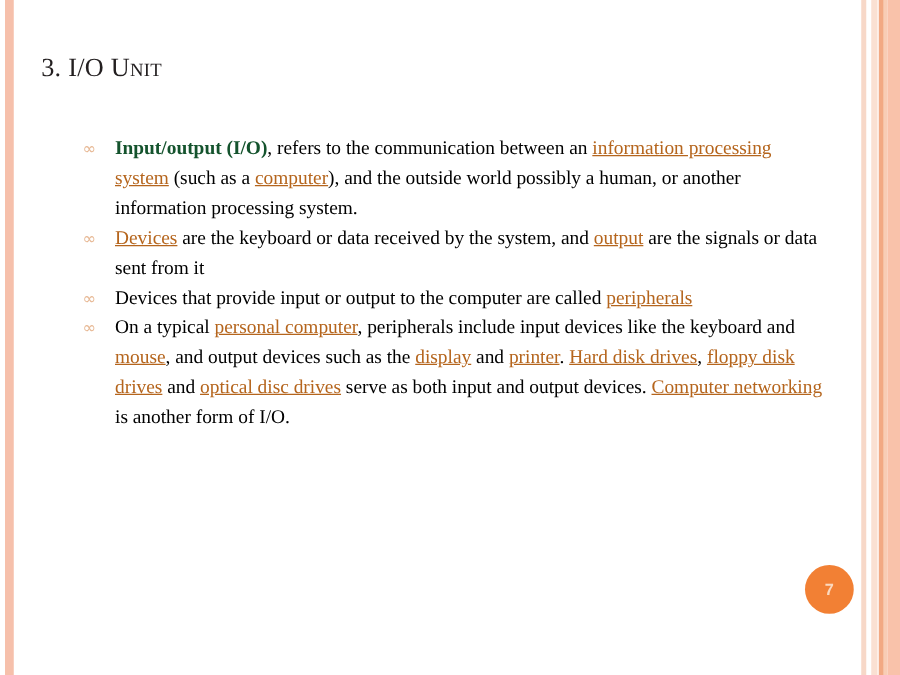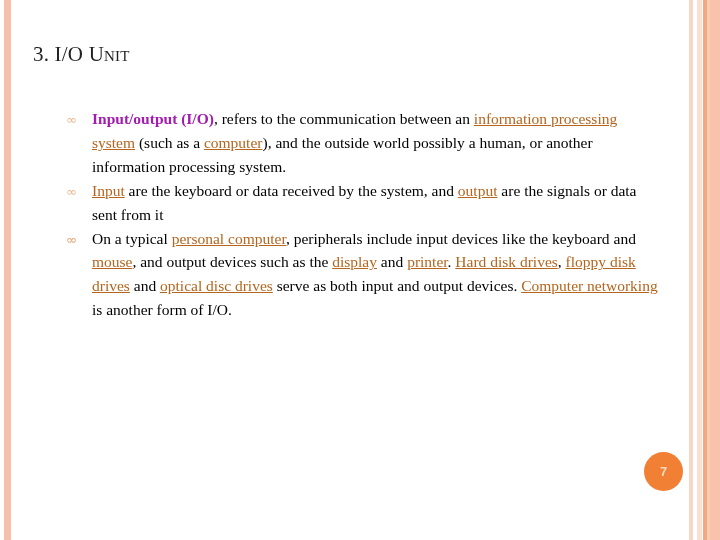--- a/index.html
+++ b/index.html
@@ -80,21 +80,21 @@
     font-family: "DejaVu Sans", sans-serif;
     user-select: none;
   }
   .bullet-text { display: inline; }
 
   .lnk {
     color: #b5651d;
     text-decoration: underline;
     text-underline-offset: 1px;
   }
-  .bold { font-weight: bold; color: #a21caf; }
+  .bold { font-weight: bold; color: #14532d; }
 
   
   #page-badge {
     position: absolute;
     left: 644px;
     top: 452px;
     width: 39px;
     height: 39px;
     border-radius: 50%;
     background: #f28034;
@@ -116,22 +116,22 @@
   <div class="stripe stripe-right-1"></div>
   <div class="stripe stripe-right-2"></div>
   <div class="stripe stripe-right-3"></div>
   <div class="stripe stripe-right-4"></div>
   <div class="stripe stripe-right-5"></div>
 
   <div id="title">3. I/O Unit</div>
 
   <ul id="body-list">
       <li class="bullet-item"><span class="bullet-mark">∞</span><span class="bullet-text"><span class="bold">Input/output (I/O)</span><span>, refers to the communication between an </span><a class="lnk" href="#">information processing system</a><span> (such as a </span><a class="lnk" href="#">computer</a><span>), and the outside world possibly a human, or another information processing system.</span></span></li>
-      <li class="bullet-item"><span class="bullet-mark">∞</span><span class="bullet-text"><a class="lnk" href="#">Input</a><span> are the keyboard or data received by the system, and </span><a class="lnk" href="#">output</a><span> are the signals or data sent from it</span></span></li>
-      <li class="bullet-item"><span class="bullet-mark">∞</span></li>
+      <li class="bullet-item"><span class="bullet-mark">∞</span><span class="bullet-text"><a class="lnk" href="#">Devices</a><span> are the keyboard or data received by the system, and </span><a class="lnk" href="#">output</a><span> are the signals or data sent from it</span></span></li>
+      <li class="bullet-item"><span class="bullet-mark">∞</span><span class="bullet-text"><span>Devices that provide input or output to the computer are called </span><a class="lnk" href="#">peripherals</a></span></li>
       <li class="bullet-item"><span class="bullet-mark">∞</span><span class="bullet-text"><span>On a typical </span><a class="lnk" href="#">personal computer</a><span>, peripherals include input devices like the keyboard and </span><a class="lnk" href="#">mouse</a><span>, and output devices such as the </span><a class="lnk" href="#">display</a><span> and </span><a class="lnk" href="#">printer</a><span>. </span><a class="lnk" href="#">Hard disk drives</a><span>, </span><a class="lnk" href="#">floppy disk drives</a><span> and </span><a class="lnk" href="#">optical disc drives</a><span> serve as both input and output devices. </span><a class="lnk" href="#">Computer networking</a><span> is another form of I/O.</span></span></li>
     </ul>
 
   <div id="page-badge">
     <span>7</span>
   </div>
 
 </div>
 
 </body></html>

